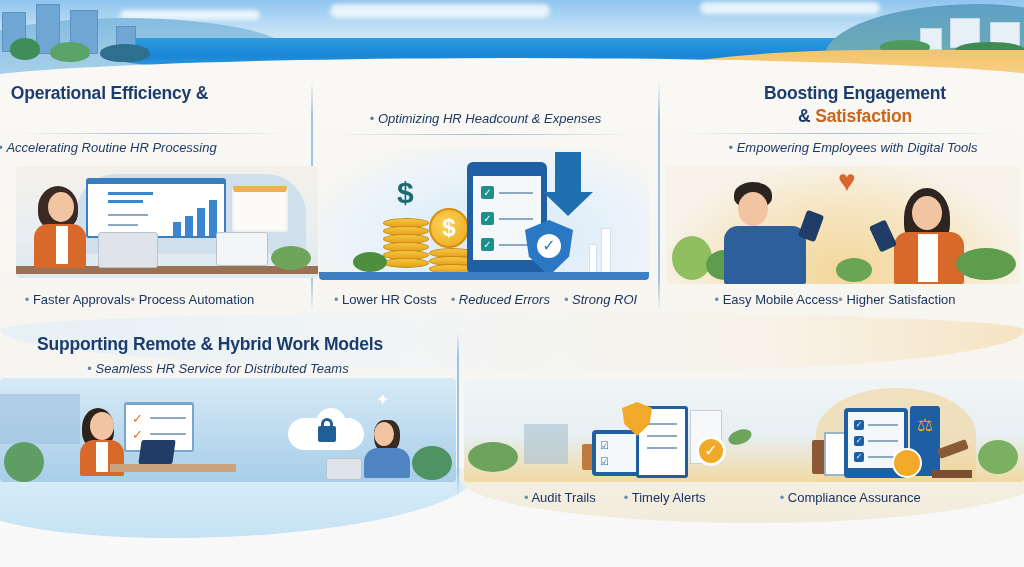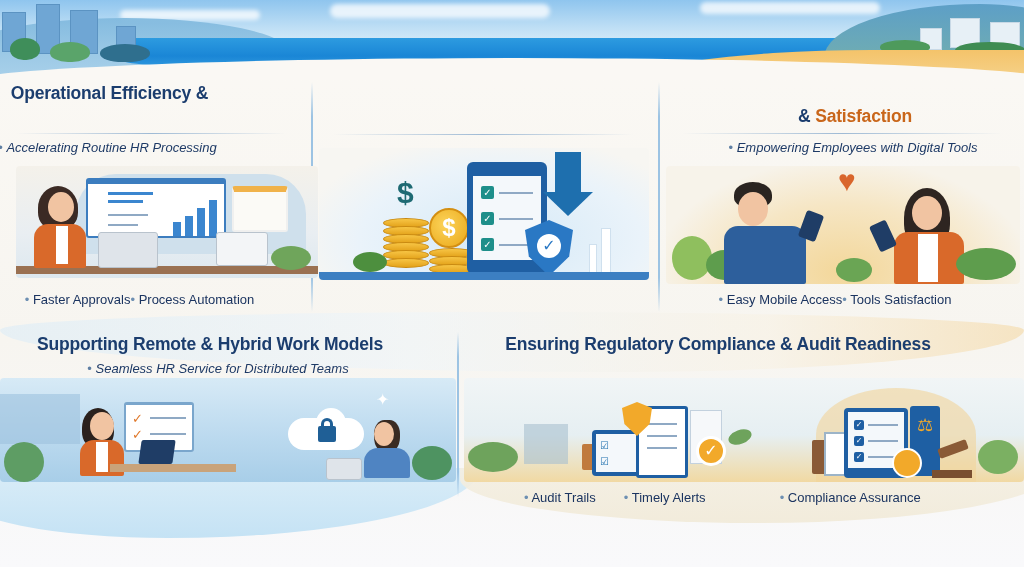--- a/index.html
+++ b/index.html
@@ -157,20 +157,21 @@
       <div class="bush" style="left:255px;top:80px;width:40px;height:24px;"></div>
     </div>
 
     <div class="bullets" style="top:212px;left:0;">
       <span>Faster Approvals</span>
       <span>Process Automation</span>
     </div>
   </section>
 
   <section class="panel" style="left:313px;top:80px;width:345px;height:235px;">
+    <p class="subtitle" style="top:31px;">Optimizing HR Headcount &amp; Expenses</p>
     <div class="rule" style="left:20px;top:54px;width:300px;"></div>
 
     <div class="illus ill2" style="left:6px;top:68px;width:330px;height:132px;">
       <div style="position:absolute;left:78px;top:28px;font-size:30px;font-weight:bold;color:#1e6a73;">$</div>
       <div class="coin-stack" style="left:64px;top:72px;">
         <div class="coin"></div>
           <div class="coin"></div>
           <div class="coin"></div>
           <div class="coin"></div>
           <div class="coin"></div>
@@ -196,25 +197,30 @@
       <div style="position:absolute;left:224px;top:44px;width:0;height:0;border-left:25px solid transparent;border-right:25px solid transparent;border-top:24px solid #1e6fae;"></div>
       <div class="shield" style="left:206px;top:72px;width:48px;height:56px;">
         <div style="position:absolute;left:12px;top:14px;width:24px;height:24px;border-radius:50%;background:#fff;color:#2a78c4;font-weight:bold;text-align:center;line-height:24px;font-size:16px;">✓</div>
       </div>
       <div style="position:absolute;left:270px;top:96px;width:8px;height:30px;background:#fff;border:1px solid #cfe0ee;"></div>
       <div style="position:absolute;left:282px;top:80px;width:10px;height:46px;background:#fff;border:1px solid #cfe0ee;"></div>
       <div class="bush" style="left:34px;top:104px;width:34px;height:20px;background:#4d8f3e;"></div>
       <div style="position:absolute;left:0;top:124px;width:330px;height:8px;background:#3c7fc2;"></div>
     </div>
 
+    <div class="bullets" style="top:212px;left:0;gap:14px;">
+      <span>Lower HR Costs</span>
+      <span class="it">Reduced Errors</span>
+      <span class="it">Strong ROI</span>
+    </div>
   </section>
 
   <section class="panel" style="left:662px;top:80px;width:362px;height:235px;">
     <h2 class="title" style="top:2px;left:12px;">
-      <br>
+      <span>Boosting Engagement</span><br>
       <span>&amp; </span><span class="accent">Satisfaction</span>
     </h2>
     <div class="rule" style="left:20px;top:53px;width:320px;"></div>
     <p class="subtitle" style="top:60px;left:10px;">Empowering Employees with Digital Tools</p>
 
     <div class="illus ill3" style="left:4px;top:86px;width:354px;height:118px;">
       <div class="heart" style="left:172px;top:-2px;">♥</div>
       <div class="bush" style="left:6px;top:70px;width:40px;height:44px;background:#8fbf5e;"></div>
       <div class="bush" style="left:40px;top:84px;width:36px;height:30px;background:#5e9d4d;"></div>
       <div class="hair" style="left:68px;top:16px;width:38px;height:26px;background:#2a2420;"></div>
@@ -225,21 +231,21 @@
       <div class="person-head" style="left:246px;top:30px;width:30px;height:34px;"></div>
       <div class="body-or" style="left:228px;top:66px;width:70px;height:52px;"></div>
       <div class="shirt" style="left:252px;top:68px;width:20px;height:48px;"></div>
       <div style="position:absolute;left:208px;top:56px;width:18px;height:28px;background:#1f3d66;border-radius:3px;transform:rotate(-25deg);"></div>
       <div class="bush" style="left:290px;top:82px;width:60px;height:32px;background:#5e9d4d;"></div>
       <div class="bush" style="left:170px;top:92px;width:36px;height:24px;background:#6aa554;"></div>
     </div>
 
     <div class="bullets" style="top:212px;left:-8px;">
       <span>Easy Mobile Access</span>
-      <span>Tools Satisfaction</span>
+      <span>Higher Satisfaction</span>
     </div>
   </section>
 
   <section class="panel" style="left:0;top:330px;width:456px;height:190px;">
     <h2 class="title" style="top:3px;left:-18px;">Supporting Remote &amp; Hybrid Work Models</h2>
     <p class="subtitle" style="top:31px;left:-10px;">Seamless HR Service for Distributed Teams</p>
 
     <div class="illus ill4" style="left:0;top:48px;width:456px;height:104px;">
       <div style="position:absolute;left:0;top:16px;width:80px;height:50px;background:#9cc2de;opacity:.6;"></div>
       <div class="screen" style="left:124px;top:24px;width:70px;height:50px;border-color:#7aa6cc;border-top-width:3px;">
@@ -264,21 +270,20 @@
       <div class="person-head" style="left:374px;top:44px;width:20px;height:24px;"></div>
       <div class="body-bl" style="left:364px;top:70px;width:46px;height:30px;background:#4f84c2;"></div>
       <div class="laptop" style="left:326px;top:80px;width:36px;height:22px;"></div>
       <div class="bush" style="left:412px;top:68px;width:40px;height:34px;background:#4e9361;"></div>
       <div class="bush" style="left:4px;top:64px;width:40px;height:40px;background:#5e9d64;"></div>
     </div>
 
   </section>
 
   <section class="panel" style="left:460px;top:330px;width:564px;height:190px;">
-    <h2 class="title" style="top:3px;left:-24px;">Ensuring Regulatory Compliance &amp; Audit Readiness</h2>
 
     <div class="illus ill5" style="left:4px;top:48px;width:560px;height:104px;">
       <div style="position:absolute;left:60px;top:46px;width:44px;height:40px;background:#a9bfcf;opacity:.6;"></div>
       <div class="bush" style="left:4px;top:64px;width:50px;height:30px;background:#6ea35c;"></div>
       <div style="position:absolute;left:118px;top:66px;width:14px;height:26px;background:#c07a3d;border-radius:2px;"></div>
       <div class="tablet" style="left:128px;top:52px;width:56px;height:46px;border-radius:4px;">
         <div class="inner" style="left:4px;top:4px;right:4px;bottom:4px;">
           <div style="position:absolute;left:4px;top:6px;color:#1e6fae;font-size:10px;">☑</div>
           <div style="position:absolute;left:4px;top:22px;color:#1e6fae;font-size:10px;">☑</div>
         </div>

